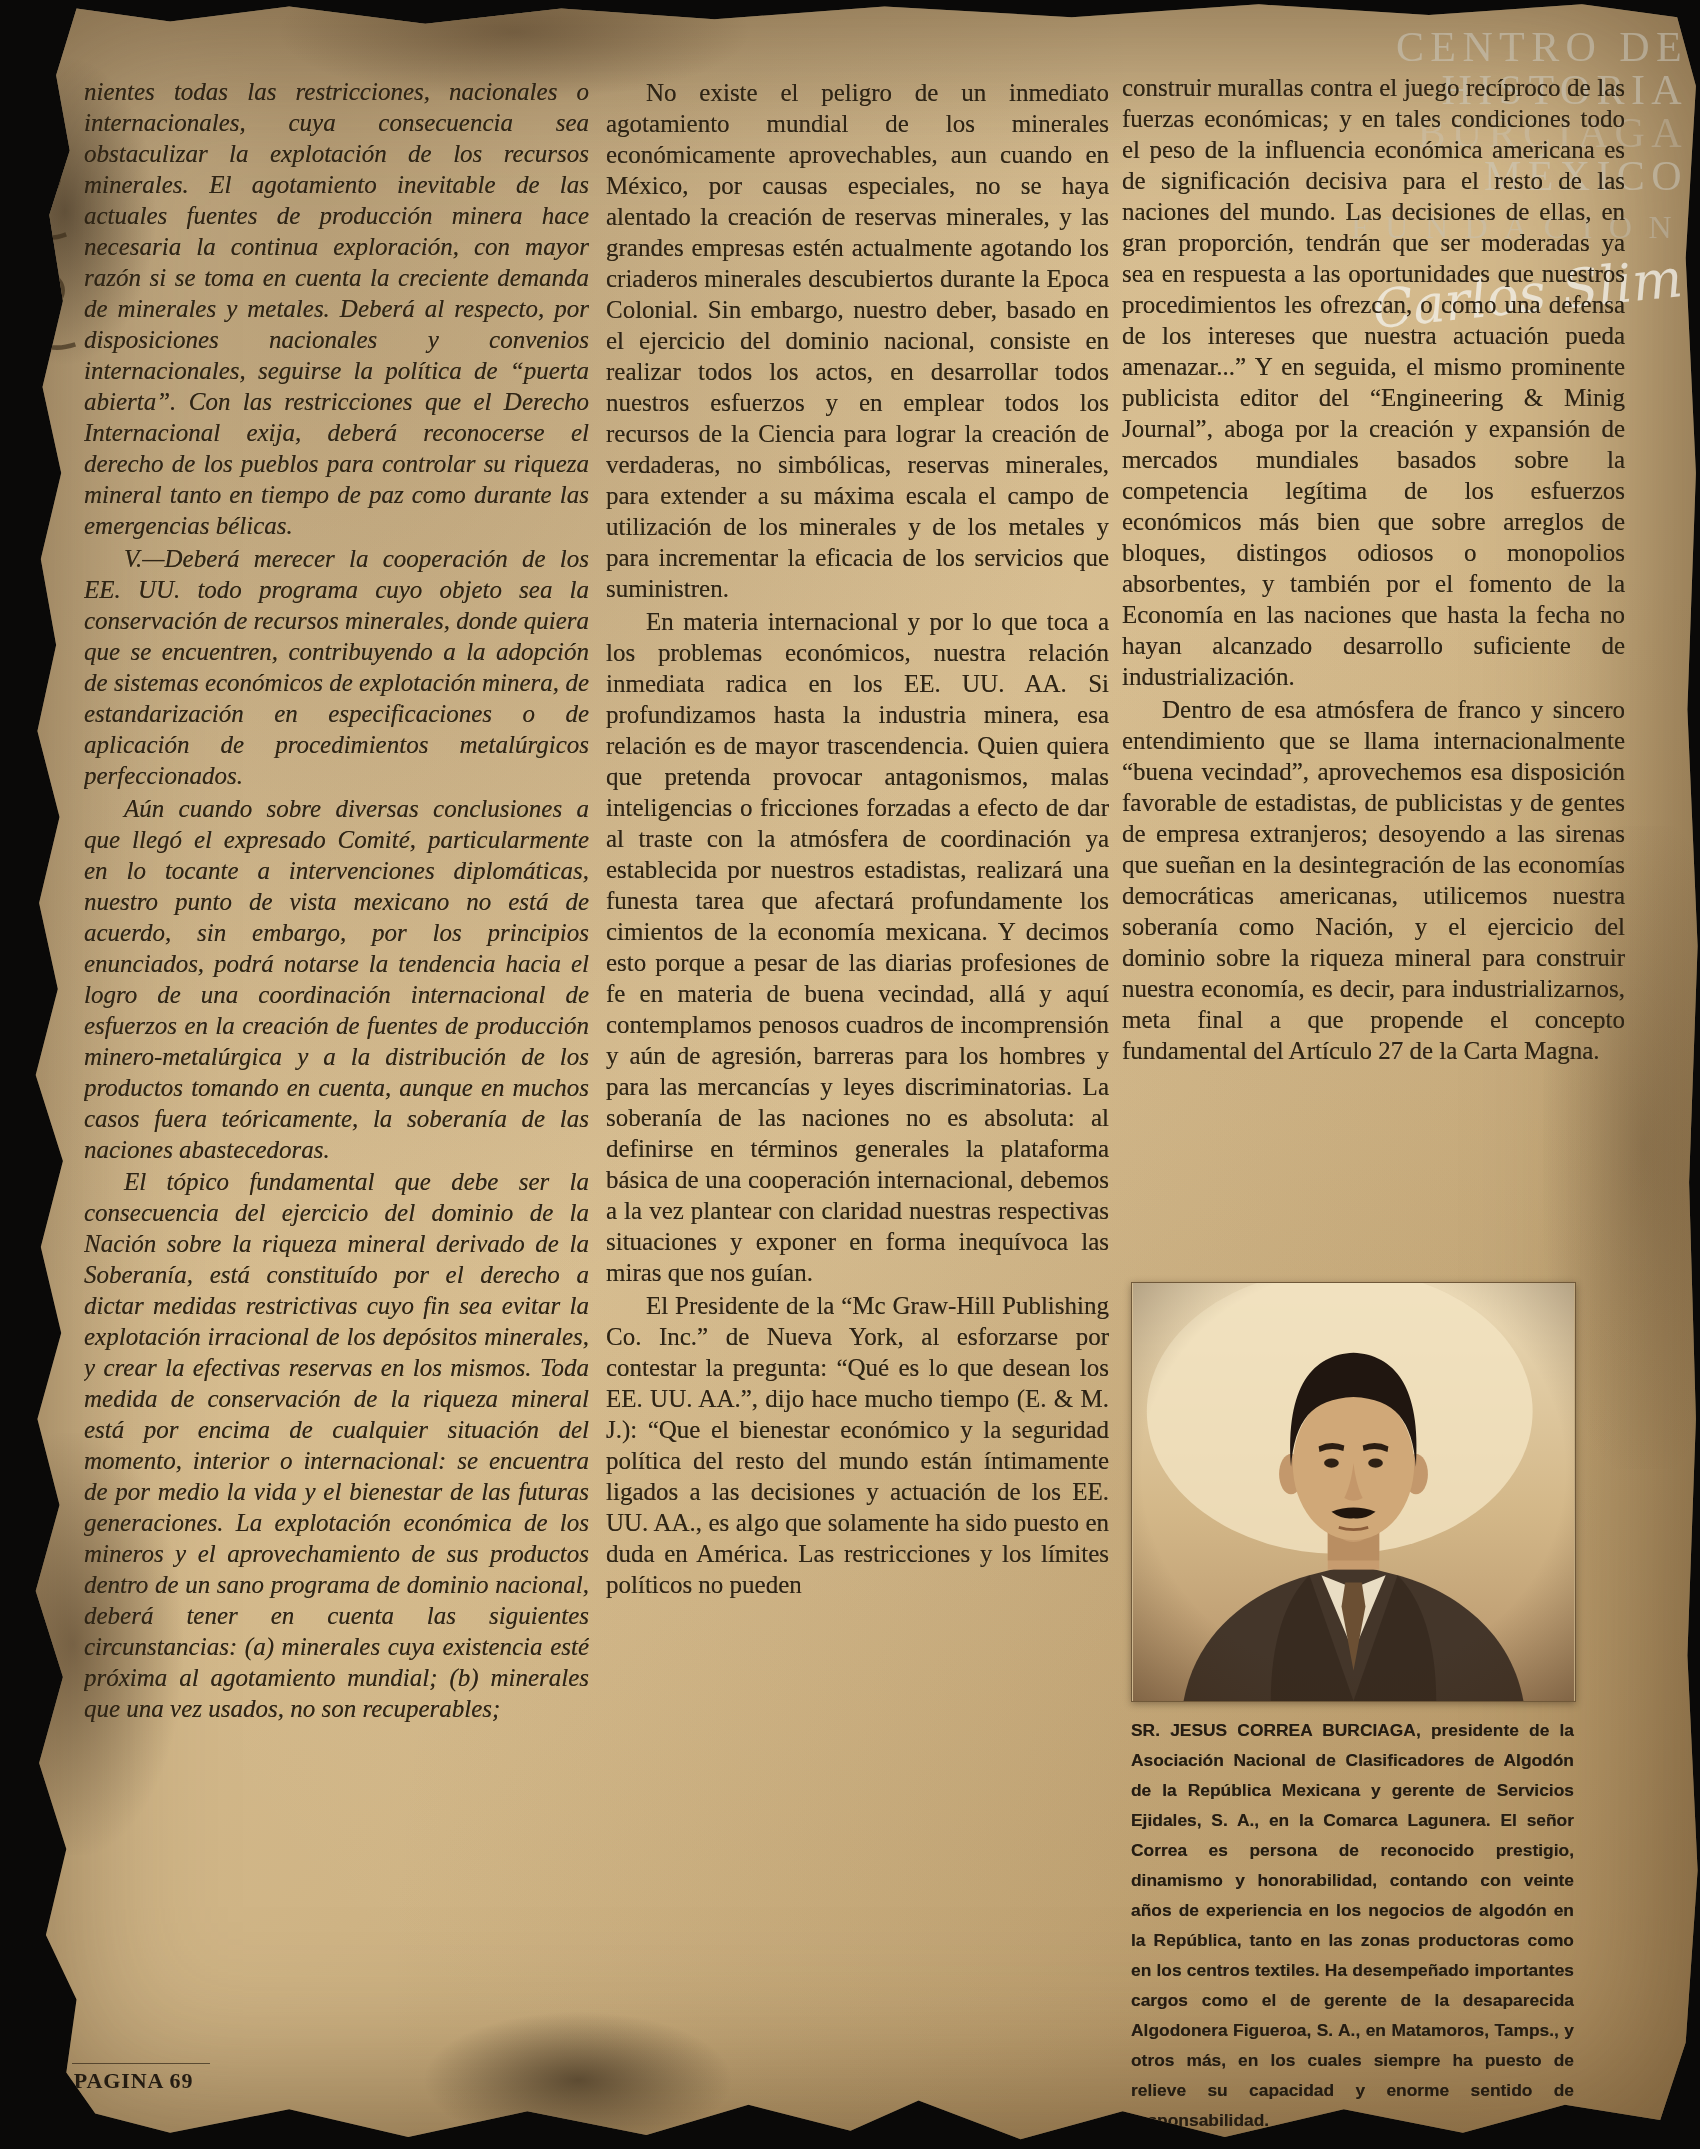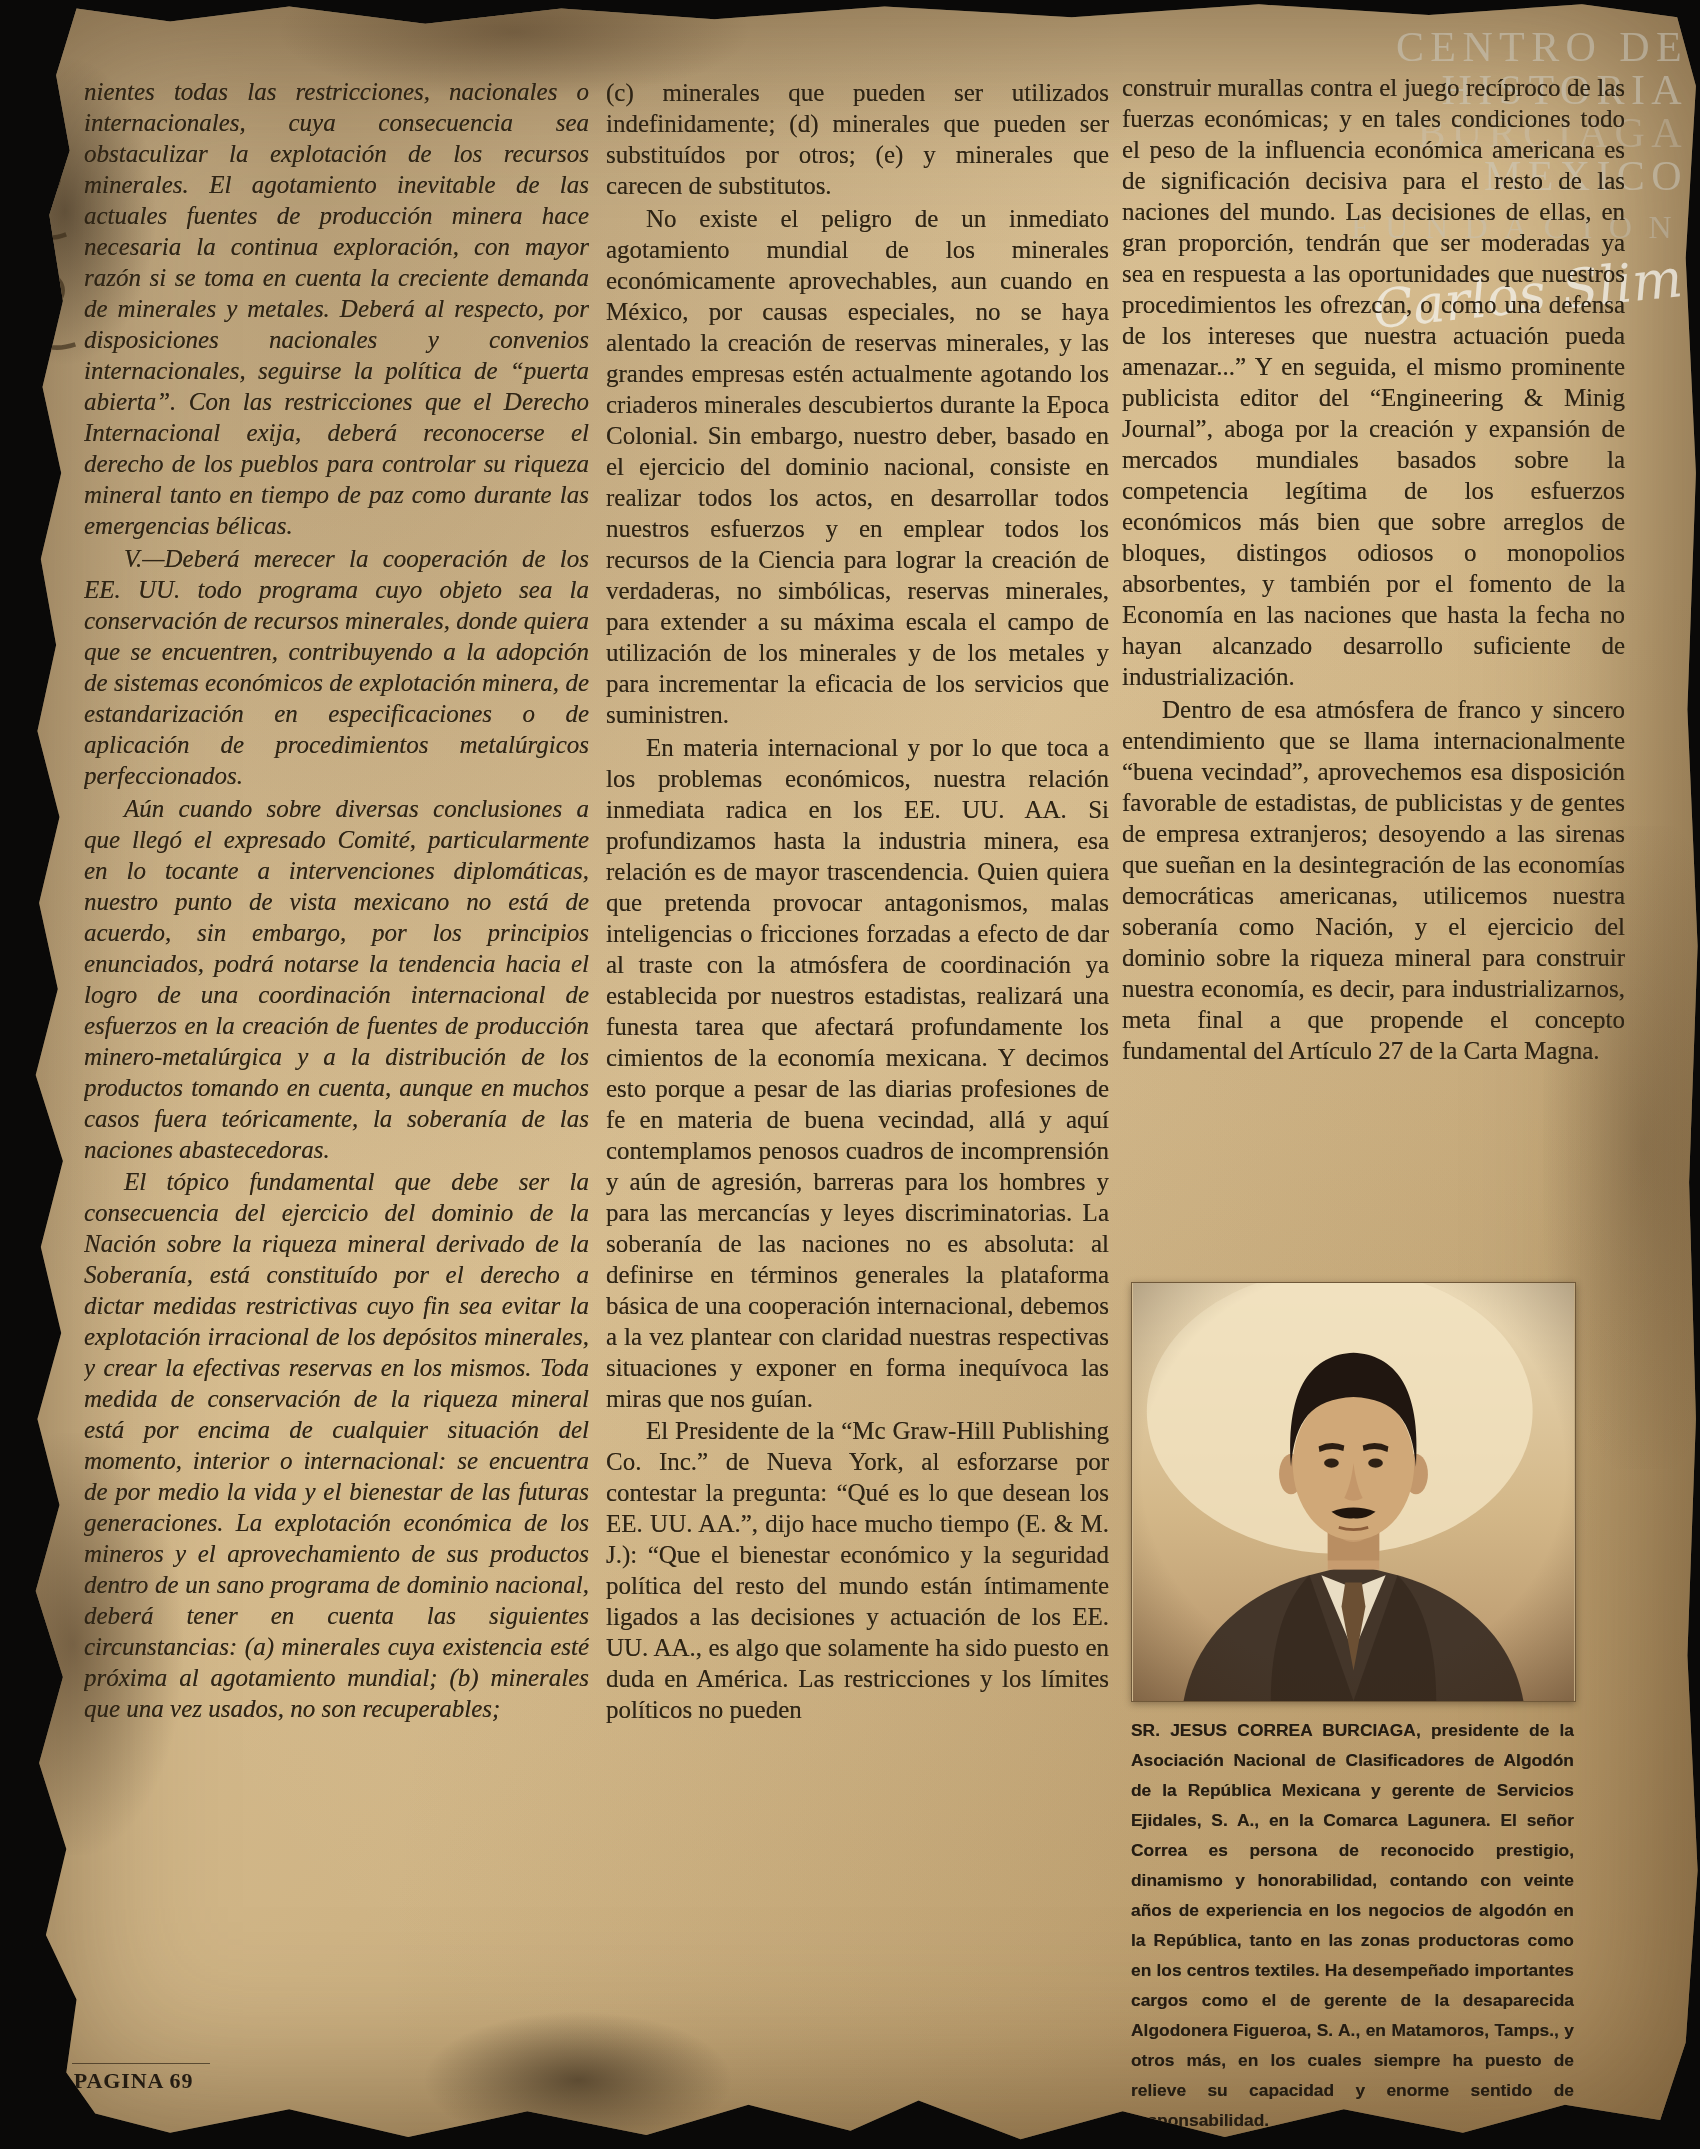--- a/index.html
+++ b/index.html
@@ -142,21 +142,20 @@
   </div>
 
   <div class="col col1">
     <p class="cont">nientes todas las restricciones, nacionales o internacionales, cuya consecuencia sea obstaculizar la explotación de los recursos minerales. El agotamiento inevitable de las actuales fuentes de producción minera hace necesaria la continua exploración, con mayor razón si se toma en cuenta la creciente demanda de minerales y metales. Deberá al respecto, por disposiciones nacionales y convenios internacionales, seguirse la política de “puerta abierta”. Con las restricciones que el Derecho Internacional exija, deberá reconocerse el derecho de los pueblos para controlar su riqueza mineral tanto en tiempo de paz como durante las emergencias bélicas.</p>
     <p>V.—Deberá merecer la cooperación de los EE. UU. todo programa cuyo objeto sea la conservación de recursos minerales, donde quiera que se encuentren, contribuyendo a la adopción de sistemas económicos de explotación minera, de estandarización en especificaciones o de aplicación de procedimientos metalúrgicos perfeccionados.</p>
     <p>Aún cuando sobre diversas conclusiones a que llegó el expresado Comité, particularmente en lo tocante a intervenciones diplomáticas, nuestro punto de vista mexicano no está de acuerdo, sin embargo, por los principios enunciados, podrá notarse la tendencia hacia el logro de una coordinación internacional de esfuerzos en la creación de fuentes de producción minero-metalúrgica y a la distribución de los productos tomando en cuenta, aunque en muchos casos fuera teóricamente, la soberanía de las naciones abastecedoras.</p>
     <p>El tópico fundamental que debe ser la consecuencia del ejercicio del dominio de la Nación sobre la riqueza mineral derivado de la Soberanía, está constituído por el derecho a dictar medidas restrictivas cuyo fin sea evitar la explotación irracional de los depósitos minerales, y crear la efectivas reservas en los mismos. Toda medida de conservación de la riqueza mineral está por encima de cualquier situación del momento, interior o internacional: se encuentra de por medio la vida y el bienestar de las futuras generaciones. La explotación económica de los mineros y el aprovechamiento de sus productos dentro de un sano programa de dominio nacional, deberá tener en cuenta las siguientes circunstancias: (a) minerales cuya existencia esté próxima al agotamiento mundial; (b) minerales que una vez usados, no son recuperables;</p>
   </div>
 
   <div class="col col2">
-    <p class="cont">(c) minerales que pueden ser utilizados indefinidamente; (d) minerales que pueden ser substituídos por otros; (e) y minerales que carecen de substitutos.</p>
     <p>No existe el peligro de un inmediato agotamiento mundial de los minerales económicamente aprovechables, aun cuando en México, por causas especiales, no se haya alentado la creación de reservas minerales, y las grandes empresas estén actualmente agotando los criaderos minerales descubiertos durante la Epoca Colonial. Sin embargo, nuestro deber, basado en el ejercicio del dominio nacional, consiste en realizar todos los actos, en desarrollar todos nuestros esfuerzos y en emplear todos los recursos de la Ciencia para lograr la creación de verdaderas, no simbólicas, reservas minerales, para extender a su máxima escala el campo de utilización de los minerales y de los metales y para incrementar la eficacia de los servicios que suministren.</p>
     <p>En materia internacional y por lo que toca a los problemas económicos, nuestra relación inmediata radica en los EE. UU. AA. Si profundizamos hasta la industria minera, esa relación es de mayor trascendencia. Quien quiera que pretenda provocar antagonismos, malas inteligencias o fricciones forzadas a efecto de dar al traste con la atmósfera de coordinación ya establecida por nuestros estadistas, realizará una funesta tarea que afectará profundamente los cimientos de la economía mexicana. Y decimos esto porque a pesar de las diarias profesiones de fe en materia de buena vecindad, allá y aquí contemplamos penosos cuadros de incomprensión y aún de agresión, barreras para los hombres y para las mercancías y leyes discriminatorias. La soberanía de las naciones no es absoluta: al definirse en términos generales la plataforma básica de una cooperación internacional, debemos a la vez plantear con claridad nuestras respectivas situaciones y exponer en forma inequívoca las miras que nos guían.</p>
     <p>El Presidente de la “Mc Graw-Hill Publishing Co. Inc.” de Nueva York, al esforzarse por contestar la pregunta: “Qué es lo que desean los EE. UU. AA.”, dijo hace mucho tiempo (E. &amp; M. J.): “Que el bienestar económico y la seguridad política del resto del mundo están íntimamente ligados a las decisiones y actuación de los EE. UU. AA., es algo que solamente ha sido puesto en duda en América. Las restricciones y los límites políticos no pueden</p>
   </div>
 
   <div class="col col3">
     <p class="cont">construir murallas contra el juego recíproco de las fuerzas económicas; y en tales condiciones todo el peso de la influencia económica americana es de significación decisiva para el resto de las naciones del mundo. Las decisiones de ellas, en gran proporción, tendrán que ser moderadas ya sea en respuesta a las oportunidades que nuestros procedimientos les ofrezcan, o como una defensa de los intereses que nuestra actuación pueda amenazar...” Y en seguida, el mismo prominente publicista editor del “Engineering &amp; Minig Journal”, aboga por la creación y expansión de mercados mundiales basados sobre la competencia legítima de los esfuerzos económicos más bien que sobre arreglos de bloques, distingos odiosos o monopolios absorbentes, y también por el fomento de la Economía en las naciones que hasta la fecha no hayan alcanzado desarrollo suficiente de industrialización.</p>
     <p>Dentro de esa atmósfera de franco y sincero entendimiento que se llama internacionalmente “buena vecindad”, aprovechemos esa disposición favorable de estadistas, de publicistas y de gentes de empresa extranjeros; desoyendo a las sirenas que sueñan en la desintegración de las economías democráticas americanas, utilicemos nuestra soberanía como Nación, y el ejercicio del dominio sobre la riqueza mineral para construir nuestra economía, es decir, para industrializarnos, meta final a que propende el concepto fundamental del Artículo 27 de la Carta Magna.</p>
   </div>
 

